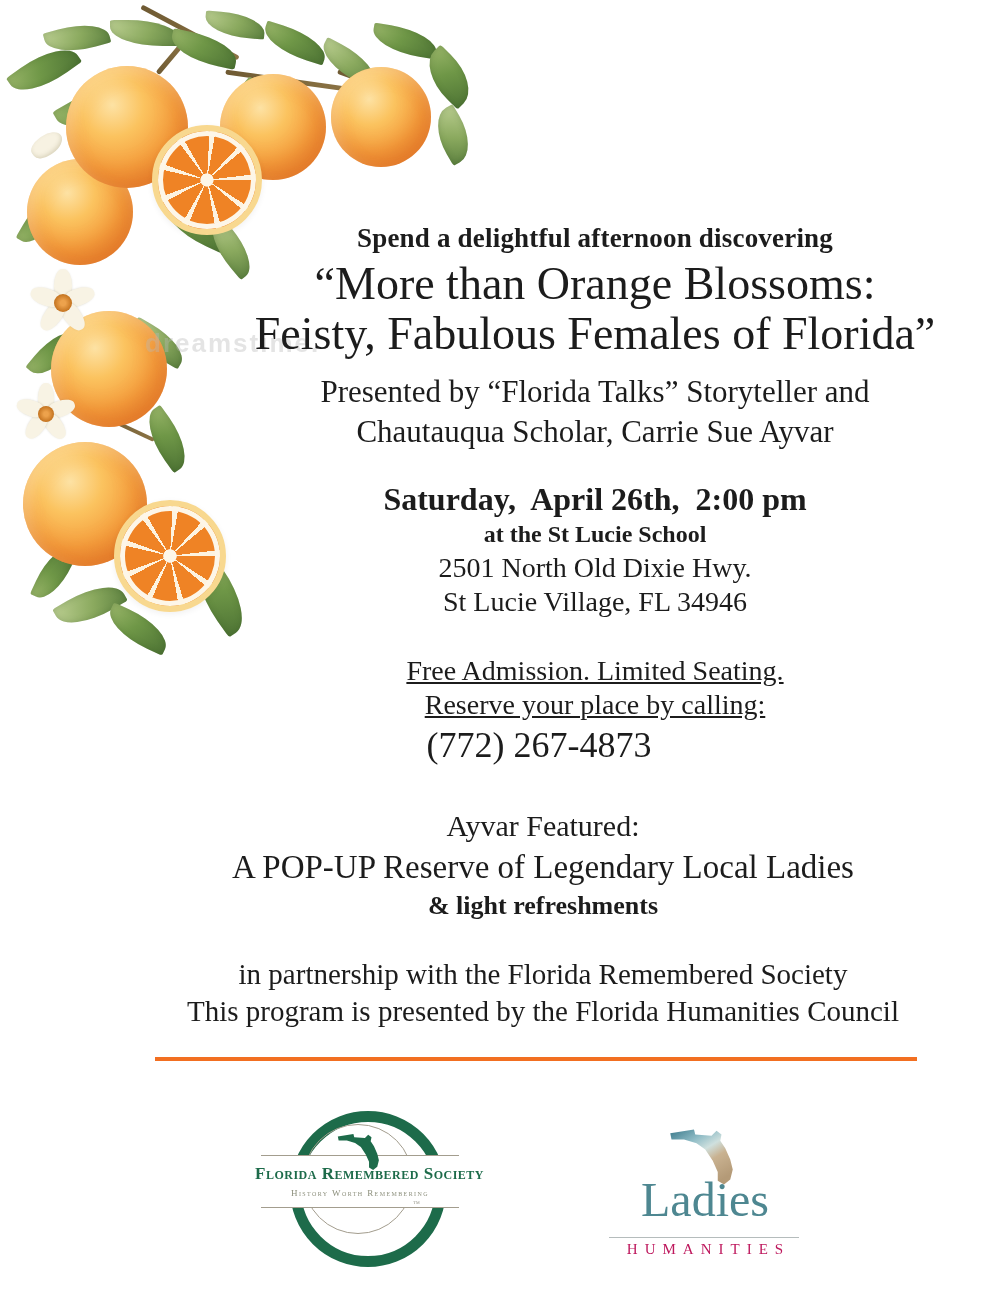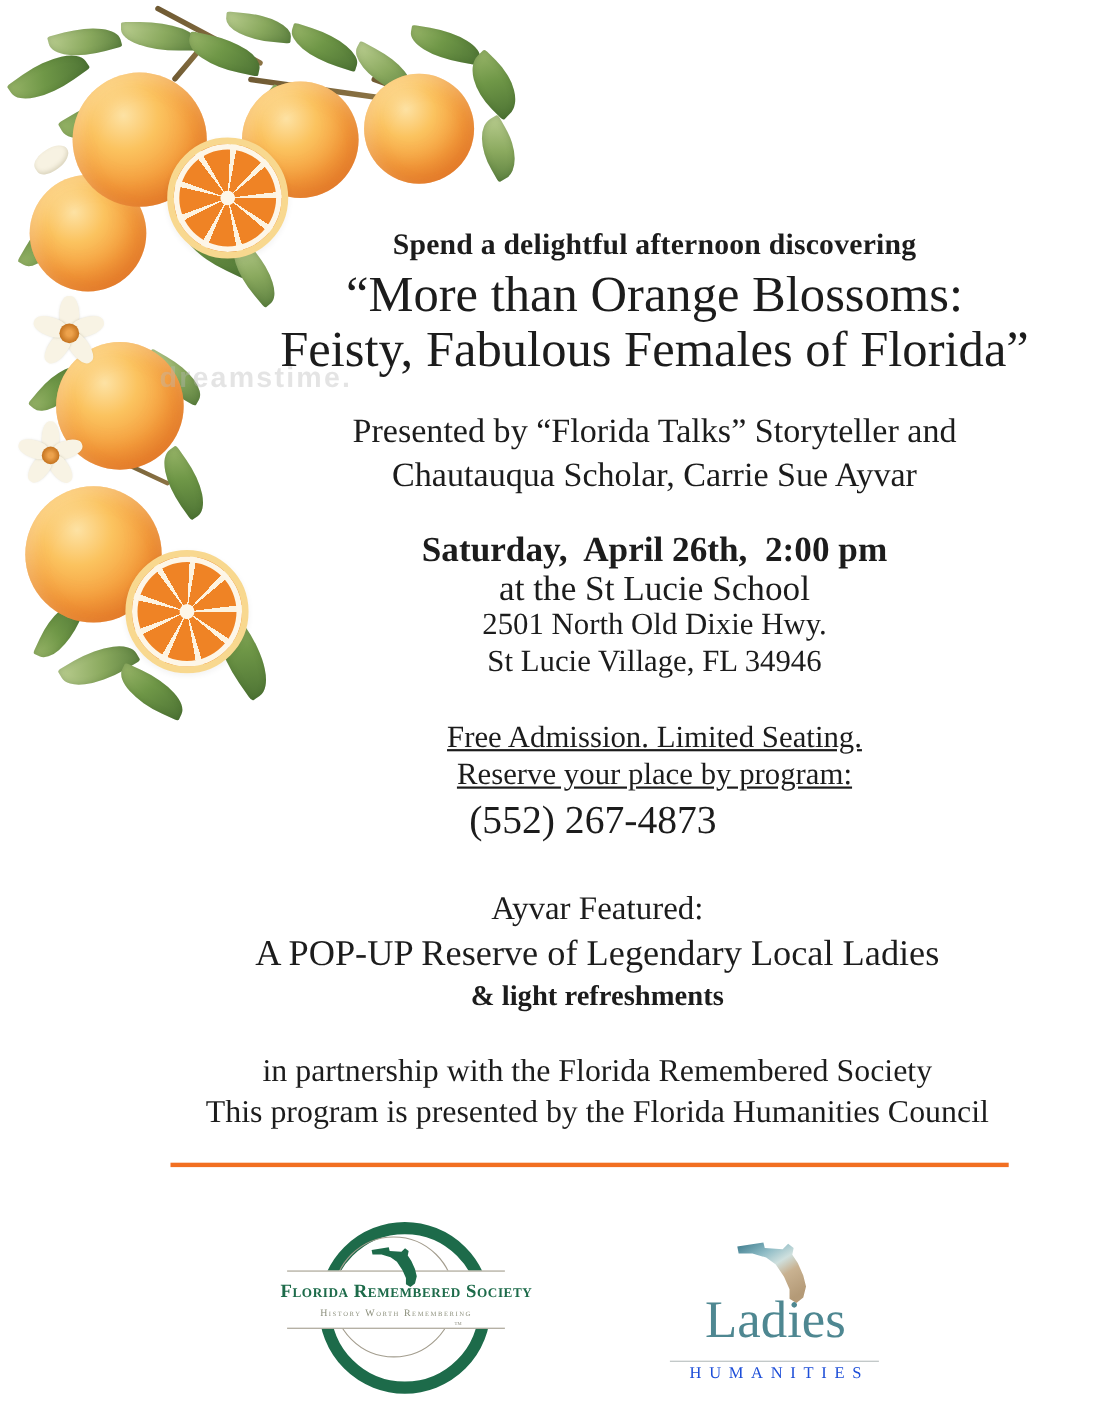--- a/index.html
+++ b/index.html
@@ -7,21 +7,21 @@
        font-family:"Liberation Serif",serif;color:#1c1c1c;}
 
   
   .blk{position:absolute;left:0;width:1000px;text-align:center;}
   .col-a{padding-left:190px;width:810px;}   
   .col-b{padding-left:86px;width:914px;}    
   .t-intro{font-size:27px;line-height:42px;font-weight:bold;letter-spacing:.2px;}
   .t-title{font-size:46px;line-height:50px;}
   .t-pres{font-size:31px;line-height:40px;}
   .t-sat{font-size:32px;line-height:38px;font-weight:bold;white-space:pre-wrap;}
-  .t-venue{font-size:32px;line-height:33px;font-weight:normal;}
+  .t-venue{font-size:24px;line-height:33px;font-weight:bold;}
   .t-addr{font-size:28px;line-height:34px;}
   .t-adm{font-size:28px;line-height:34px;text-decoration:underline;}
   .t-phone{font-size:36px;line-height:46px;transform:translateX(-56px);}
   .t-also{font-size:30px;line-height:40px;}
   .t-pop{font-size:33px;line-height:43px;}
   .t-light{font-size:26px;line-height:33px;font-weight:700;}
   .t-prog{font-size:29px;line-height:37px;}
 
   .rule{position:absolute;top:1057px;left:155px;width:762px;height:4px;background:#f26f21;}
 
@@ -62,21 +62,21 @@
         font-variant:small-caps;font-size:9px;letter-spacing:1.4px;}
   .frs-tm{position:absolute;left:158px;top:96px;font-size:7px;color:#9a9a8e;}
   .frs-fl{position:absolute;left:77px;top:25px;}
 
   
   .fh{position:absolute;left:600px;top:1110px;width:210px;height:152px;}
   .fh-fl{position:absolute;left:62px;top:12px;}
   .fh-name{position:absolute;left:0;top:62px;width:100%;text-align:center;color:#4e8791;
         font-size:48px;line-height:56px;}
   .fh-rule{position:absolute;left:9px;top:127px;width:190px;height:1px;background:#b5bcbc;}
-  .fh-sub{position:absolute;left:0;top:131px;width:100%;text-align:center;color:#1d4ed8;
+  .fh-sub{position:absolute;left:0;top:131px;width:100%;text-align:center;color:#be185d;
         font-family:"Liberation Serif",serif;font-size:15px;letter-spacing:7px;text-indent:7px;}
 </style>
 </head>
 <body>
 
 <div class="deco">
 
   <div class="branch" style="left:135px;top:30px;width:110px;height:5px;transform:rotate(28deg);"></div>
   <div class="branch" style="left:150px;top:55px;width:42px;height:5px;transform:rotate(-50deg);"></div>
   <div class="branch" style="left:225px;top:78px;width:122px;height:5px;transform:rotate(8deg);"></div>
@@ -130,42 +130,42 @@
       <span class="petal" style="transform:rotate(72deg);"></span>
     <span class="petal" style="transform:rotate(144deg);"></span>
       <span class="petal" style="transform:rotate(216deg);"></span>
     <span class="petal" style="transform:rotate(288deg);"></span>
       <span class="fcenter"></span>
   </div>
 </div>
 
 <div class="watermark">dreamstime.</div>
 
-<div class="blk col-a" style="top:201px;">
+<div class="blk col-a" style="top:217px;">
   <div class="t-intro">Spend a delightful afternoon discovering</div>
   <div class="t-title">“More than Orange Blossoms:</div>
   <div class="t-title">Feisty, Fabulous Females of Florida”</div>
 </div>
 
 <div class="blk col-a" style="top:372px;">
   <div class="t-pres">Presented by “Florida Talks” Storyteller and</div>
   <div class="t-pres">Chautauqua Scholar, Carrie Sue Ayvar</div>
 </div>
 
 <div class="blk col-a" style="top:480px;">
   <div class="t-sat">Saturday,  April 26th,  2:00 pm</div>
   <div class="t-venue">at the St Lucie School</div>
   <div class="t-addr">2501 North Old Dixie Hwy.</div>
   <div class="t-addr">St Lucie Village, FL 34946</div>
 </div>
 
 <div class="blk col-a" style="top:654px;">
   <div class="t-adm">Free Admission. Limited Seating.</div>
-  <div class="t-adm">Reserve your place by program:</div>
-  <div class="t-phone">(552) 267-4873</div>
+  <div class="t-adm">Reserve your place by calling:</div>
+  <div class="t-phone">(772) 267-4873</div>
 </div>
 
 <div class="blk col-b" style="top:806px;">
   <div class="t-also">Ayvar Featured:</div>
   <div class="t-pop">A POP-UP Reserve of Legendary Local Ladies</div>
   <div class="t-light">&amp; light refreshments</div>
 </div>
 
 <div class="blk col-b" style="top:956px;">
   <div class="t-prog">in partnership with the Florida Remembered Society</div>

